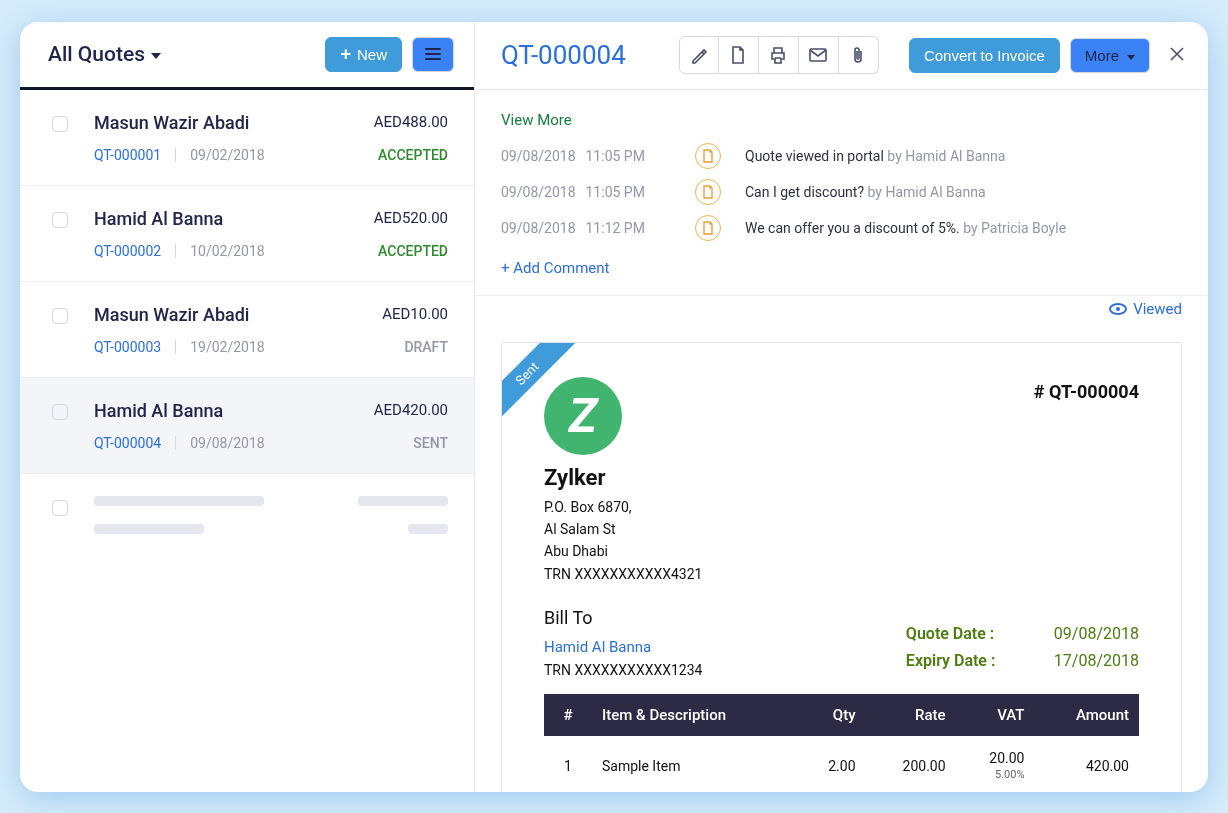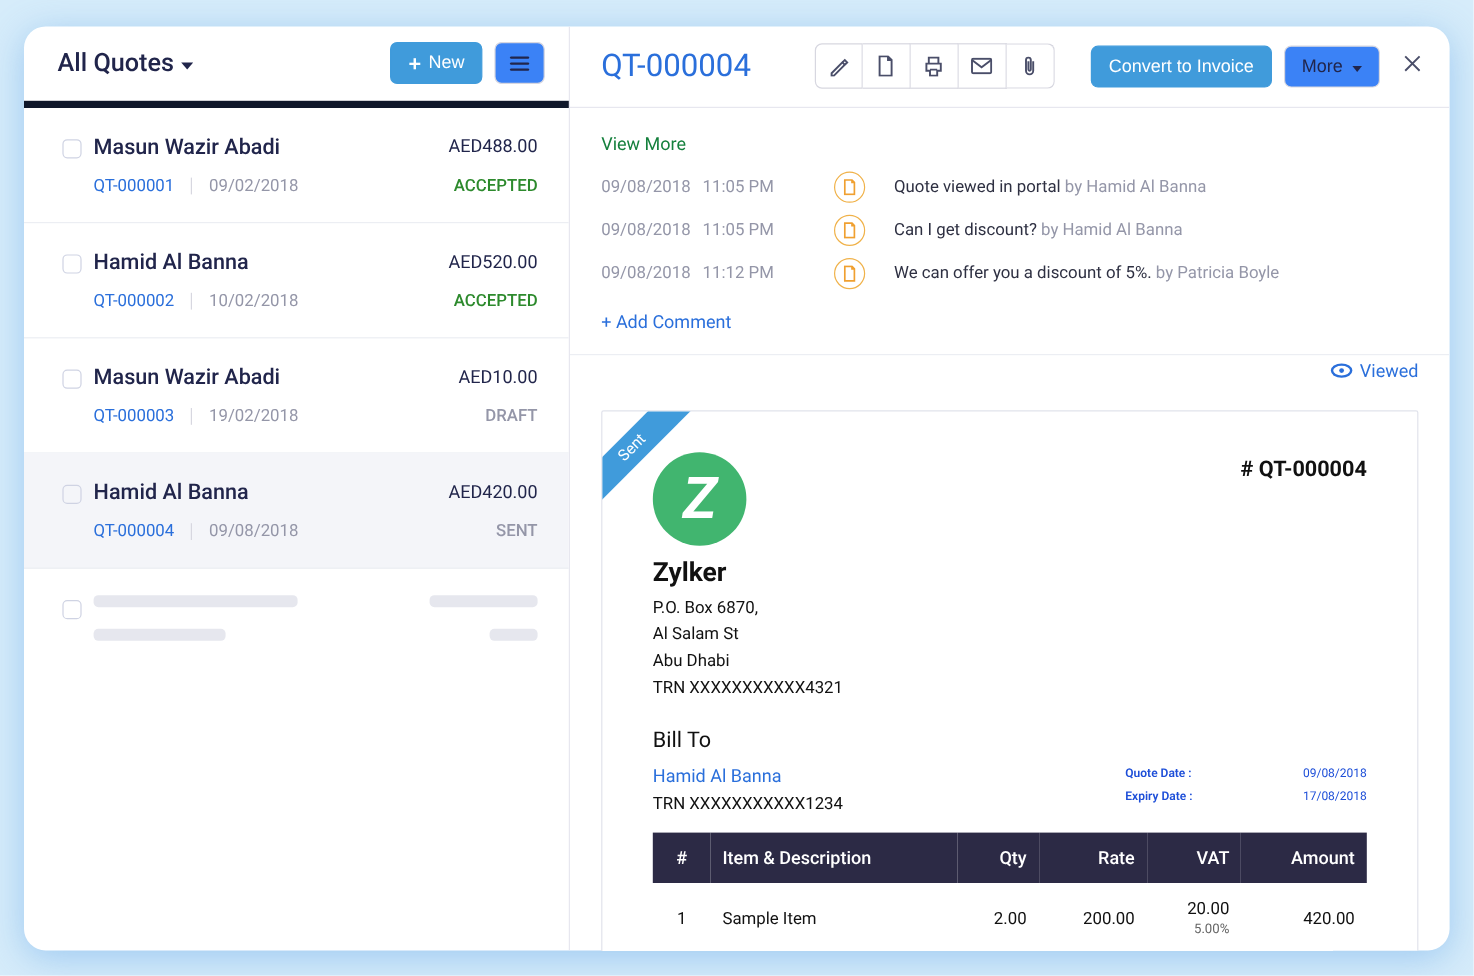--- a/index.html
+++ b/index.html
@@ -28,21 +28,21 @@
     border-right: 1px solid #e7e7ef;
     display: flex;
     flex-direction: column;
   }
   .left-header {
     height: 68px;
     display: flex;
     align-items: center;
     justify-content: space-between;
     padding: 0 20px 0 28px;
-    border-bottom: 6px solid #0f172a;
+    border-bottom: 3px solid #0f172a;
   }
   .dd-title {
     font-size: 21px;
     font-weight: 500;
     color: #21254b;
     display: flex;
     align-items: center;
     gap: 6px;
     cursor: pointer;
   }
@@ -76,21 +76,21 @@
   }
   .plus { font-size: 18px; line-height: 14px; font-weight: 600; }
   .menu-icon { display:flex; flex-direction:column; gap:3px;}
   .menu-icon span{ width:16px; height:2px; background:#21254b; border-radius:1px;}
   
   .quote-list { flex: 1; overflow: auto; }
   .quote-item {
     display: flex;
     padding: 22px 26px 22px 10px;
     border-bottom: 1px solid #eceef3;
-    gap: 10px;
+    gap: 26px;
     cursor: pointer;
   }
   .quote-item.selected { background: #f4f5f9; }
   .chk {
     width: 16px; height: 16px;
     border: 1.5px solid #cfd3e3;
     border-radius: 4px;
     margin-top: 4px;
     margin-left: 22px;
     flex-shrink: 0;
@@ -189,21 +189,21 @@
   }
   .company-name { font-size:22px; font-weight:700; color:#111; margin-bottom:6px;}
   .company-addr { font-size:14px; color:#111; line-height:1.6;}
   .quote-title { text-align:right;}
   .quote-title h1{ font-size:36px; font-weight:700; color:#111; letter-spacing:1px;}
   .quote-title .qnum{ font-size:18px; font-weight:700; color:#111; margin-top:4px;}
   .billto { margin-top:22px; display:flex; justify-content:space-between; align-items:flex-end;}
   .billto-left .bt-label{ font-size:18px; color:#111; margin-bottom:10px;}
   .billto-left .bt-name{ color:#2a6fdb; font-size:15px; margin-bottom:6px;}
   .billto-left .bt-trn{ font-size:14px; color:#111;}
-  .dates{ font-size:10px; color:#1d4ed8;}
+  .dates{ font-size:16px; color:#4d7c0f;}
   .dates .drow{ display:flex; gap:48px; justify-content:flex-end; margin-bottom:8px;}
   .dates .drow .lbl{ width:100px; font-weight:600; text-align:left;}
   
   .items { margin-top:16px; width:100%; border-collapse:collapse;}
   .items thead th {
     background:#2c2a45; color:#fff; font-weight:500;
     padding:12px 10px; font-size:15px; text-align:right;
   }
   .items thead th:first-child{ text-align:center; width:48px;}
   .items thead th:nth-child(2){ text-align:left;}

